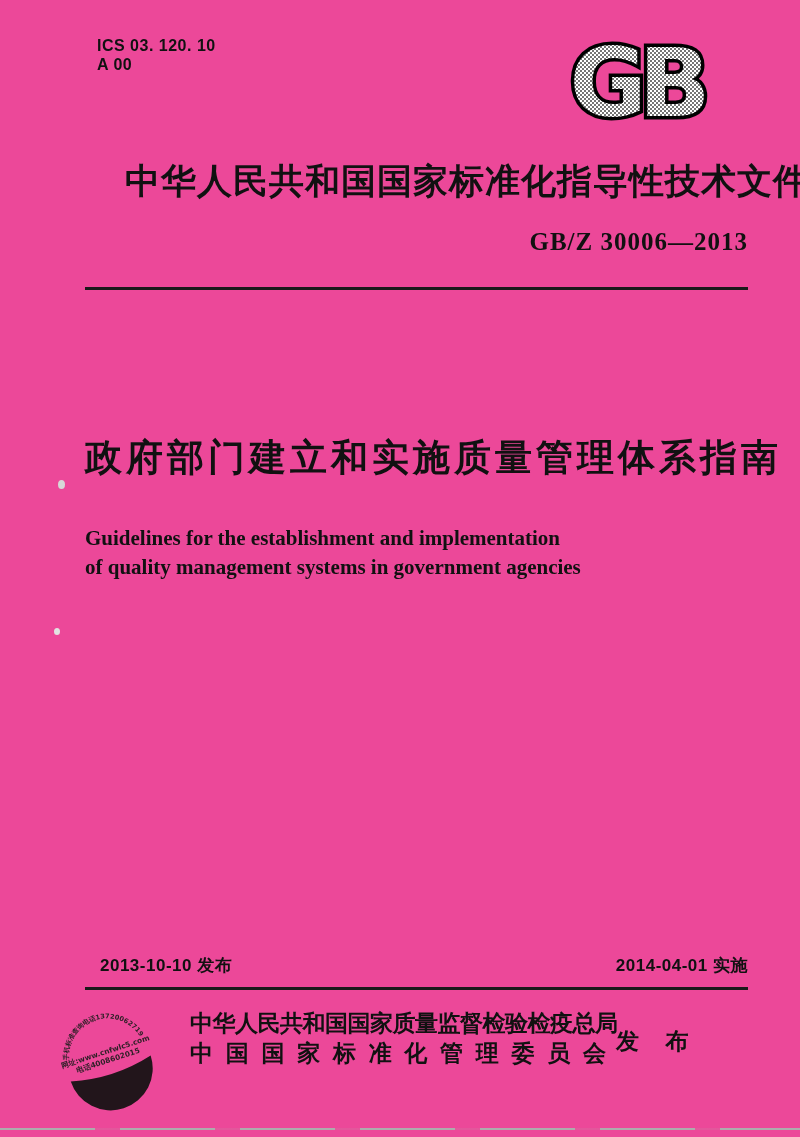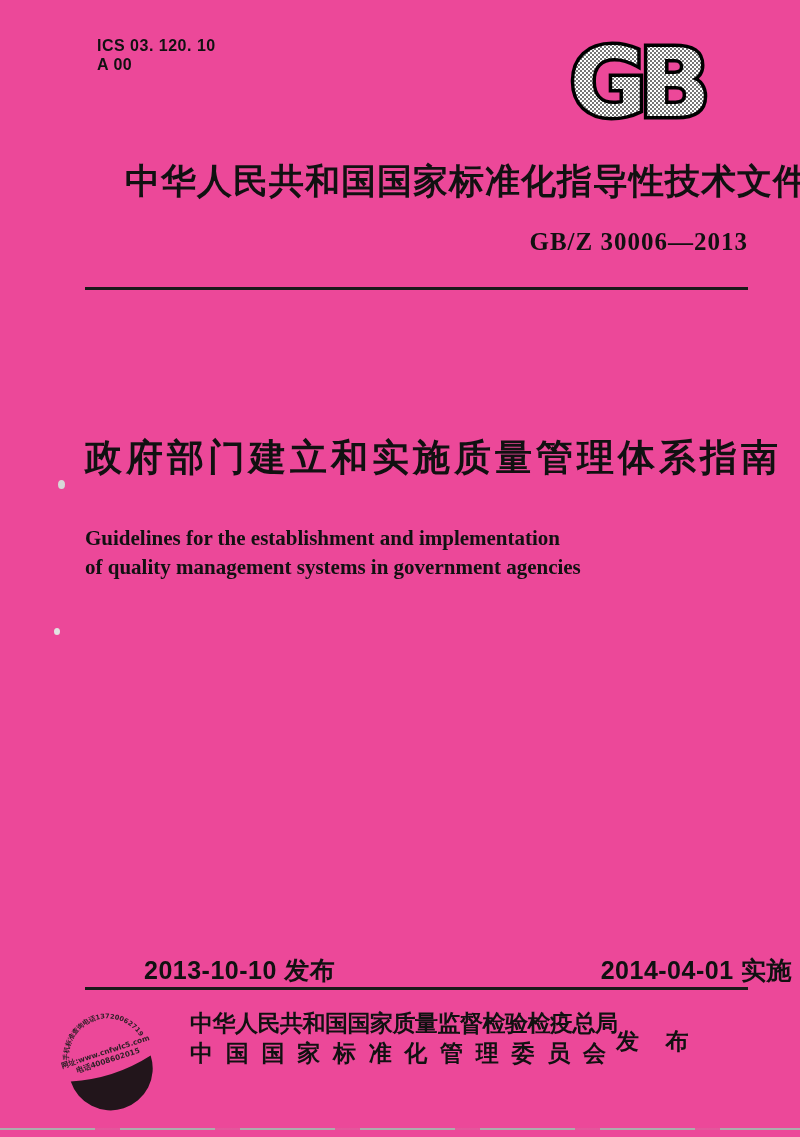--- a/index.html
+++ b/index.html
@@ -83,24 +83,23 @@
     margin-top: 15px;
   }
 
   
   .date-row {
     position: absolute;
     left: 100px; top: 954px;
     width: 648px;
     display: flex;
     justify-content: space-between;
-    font-size: 25px;
+    font-size: 17px;
     font-weight: bold;
     letter-spacing: 0.5px;
-    margin-left: 44px;
   }
 
   .rule-bottom {
     position: absolute;
     left: 85px; top: 987px;
     width: 663px; height: 3px;
     background: #1a1a1a;
   }
 
   .issuer-block {

